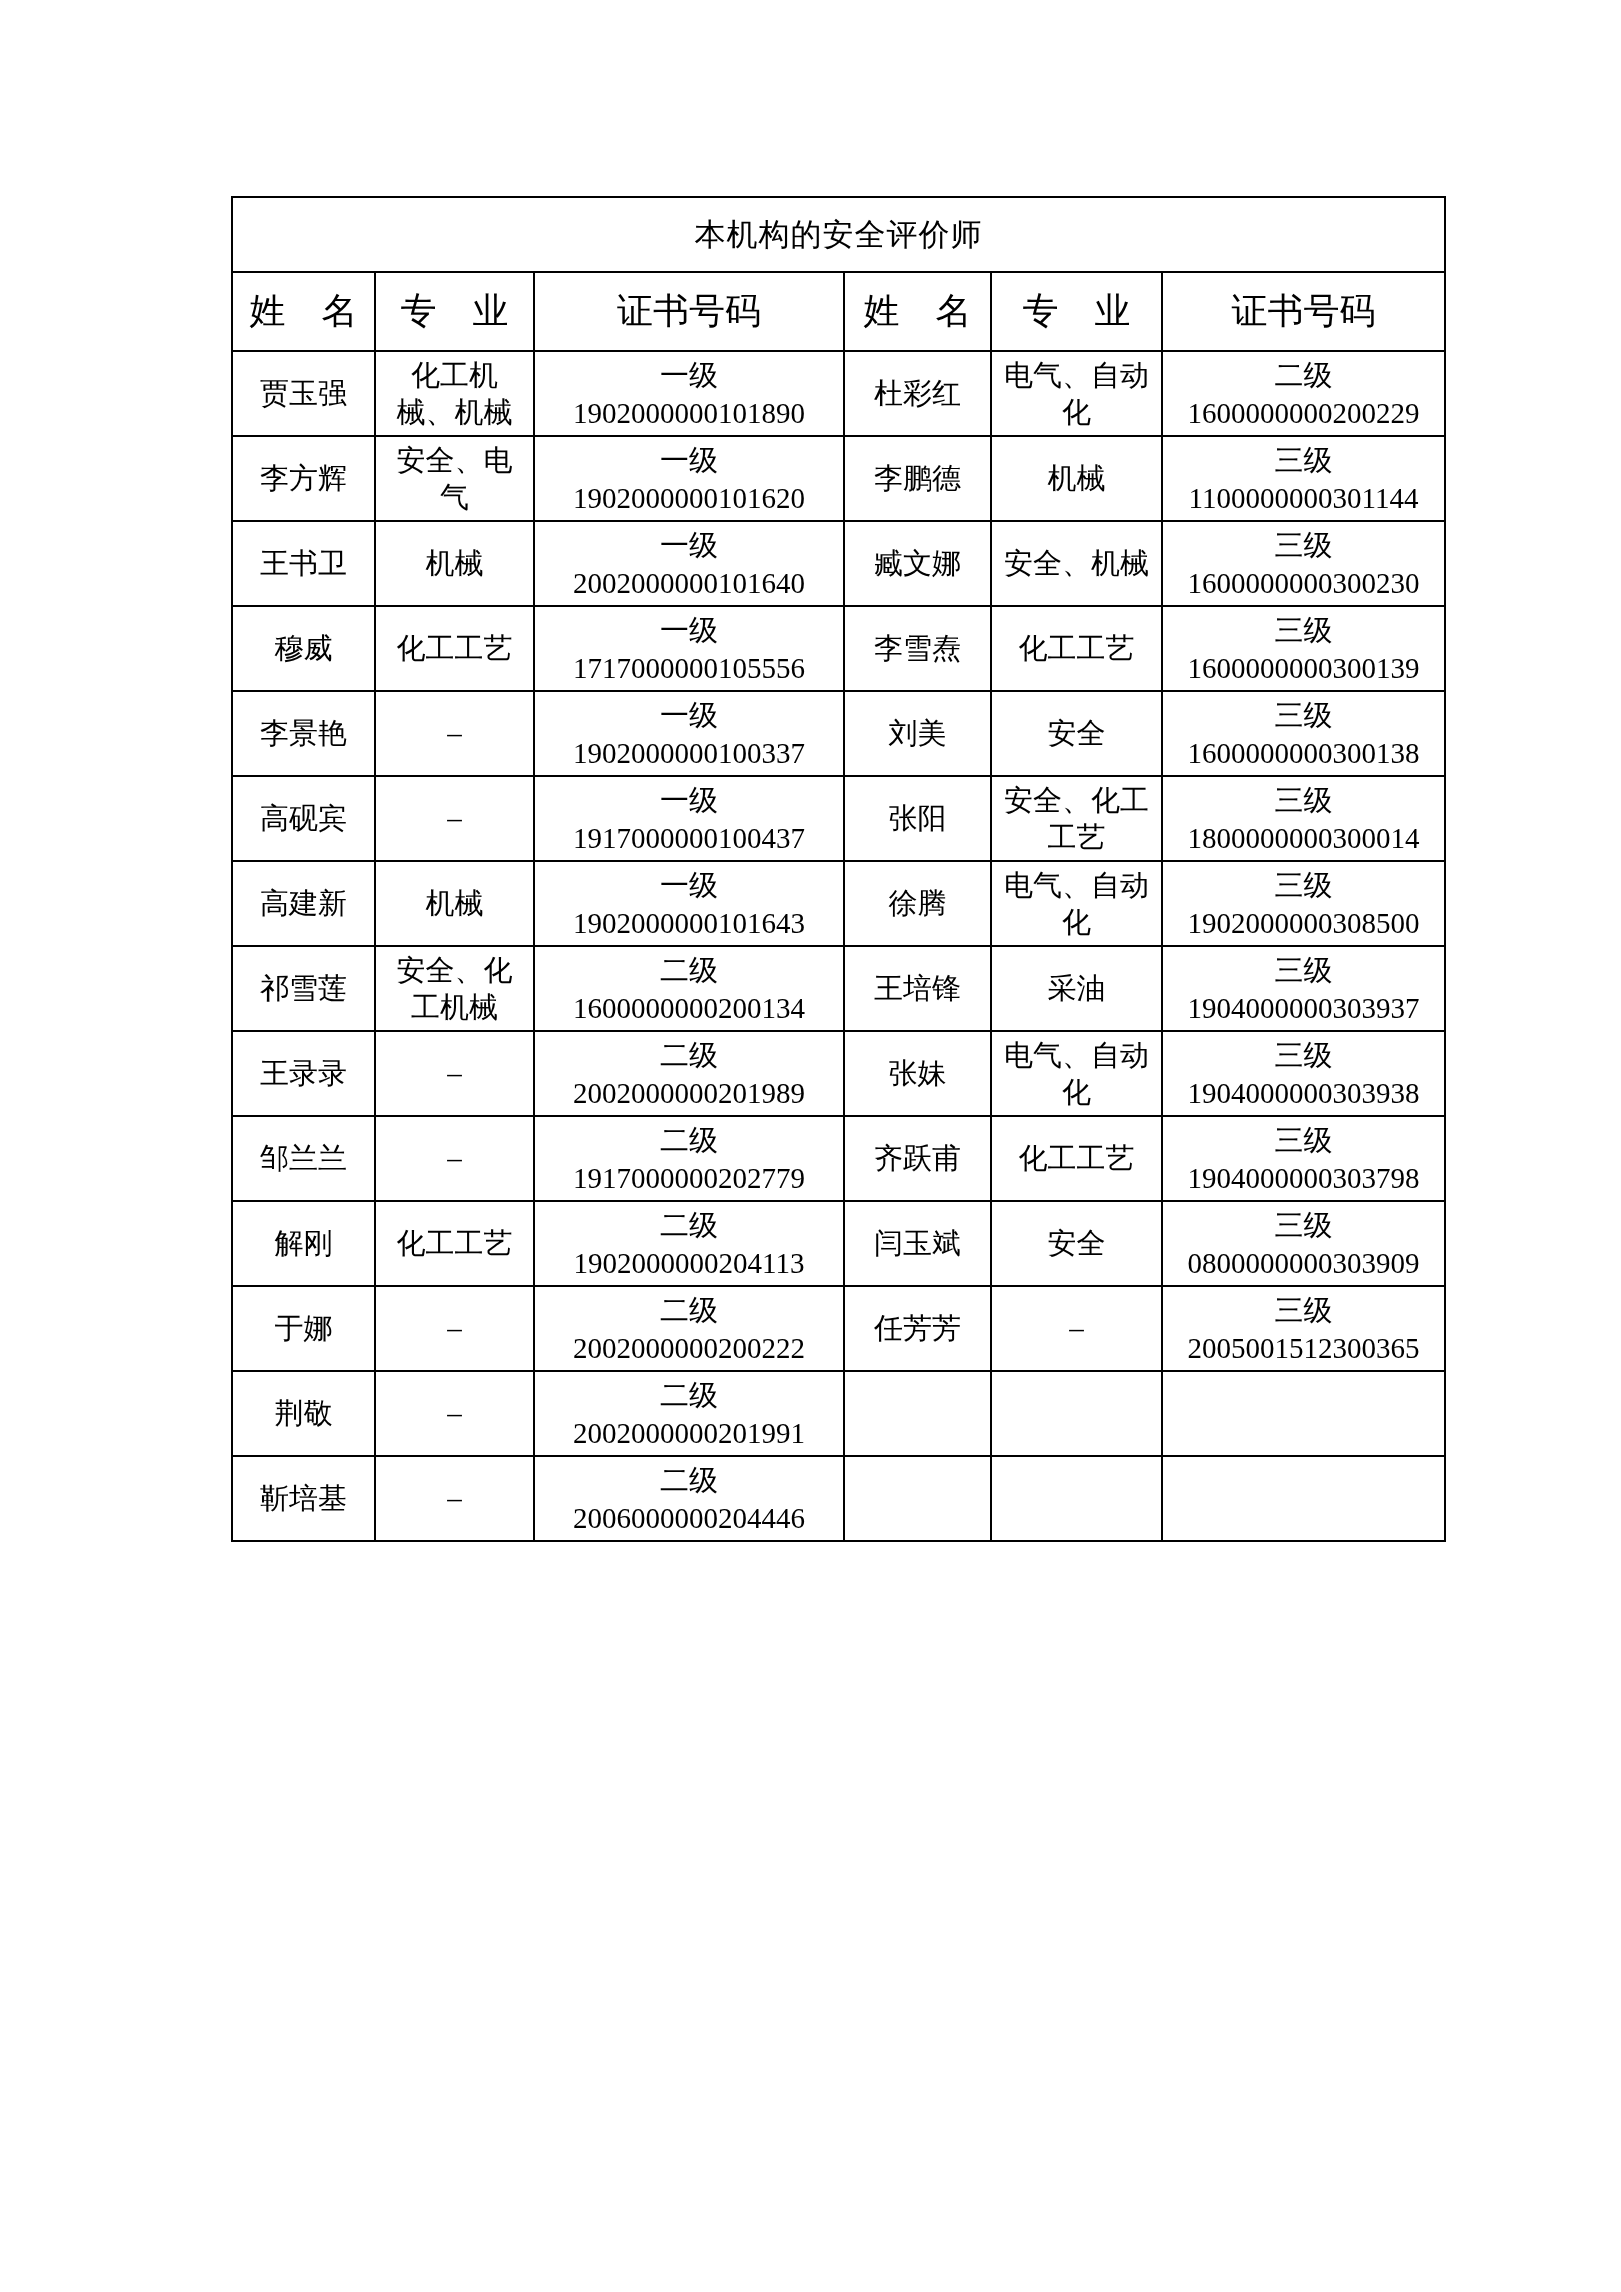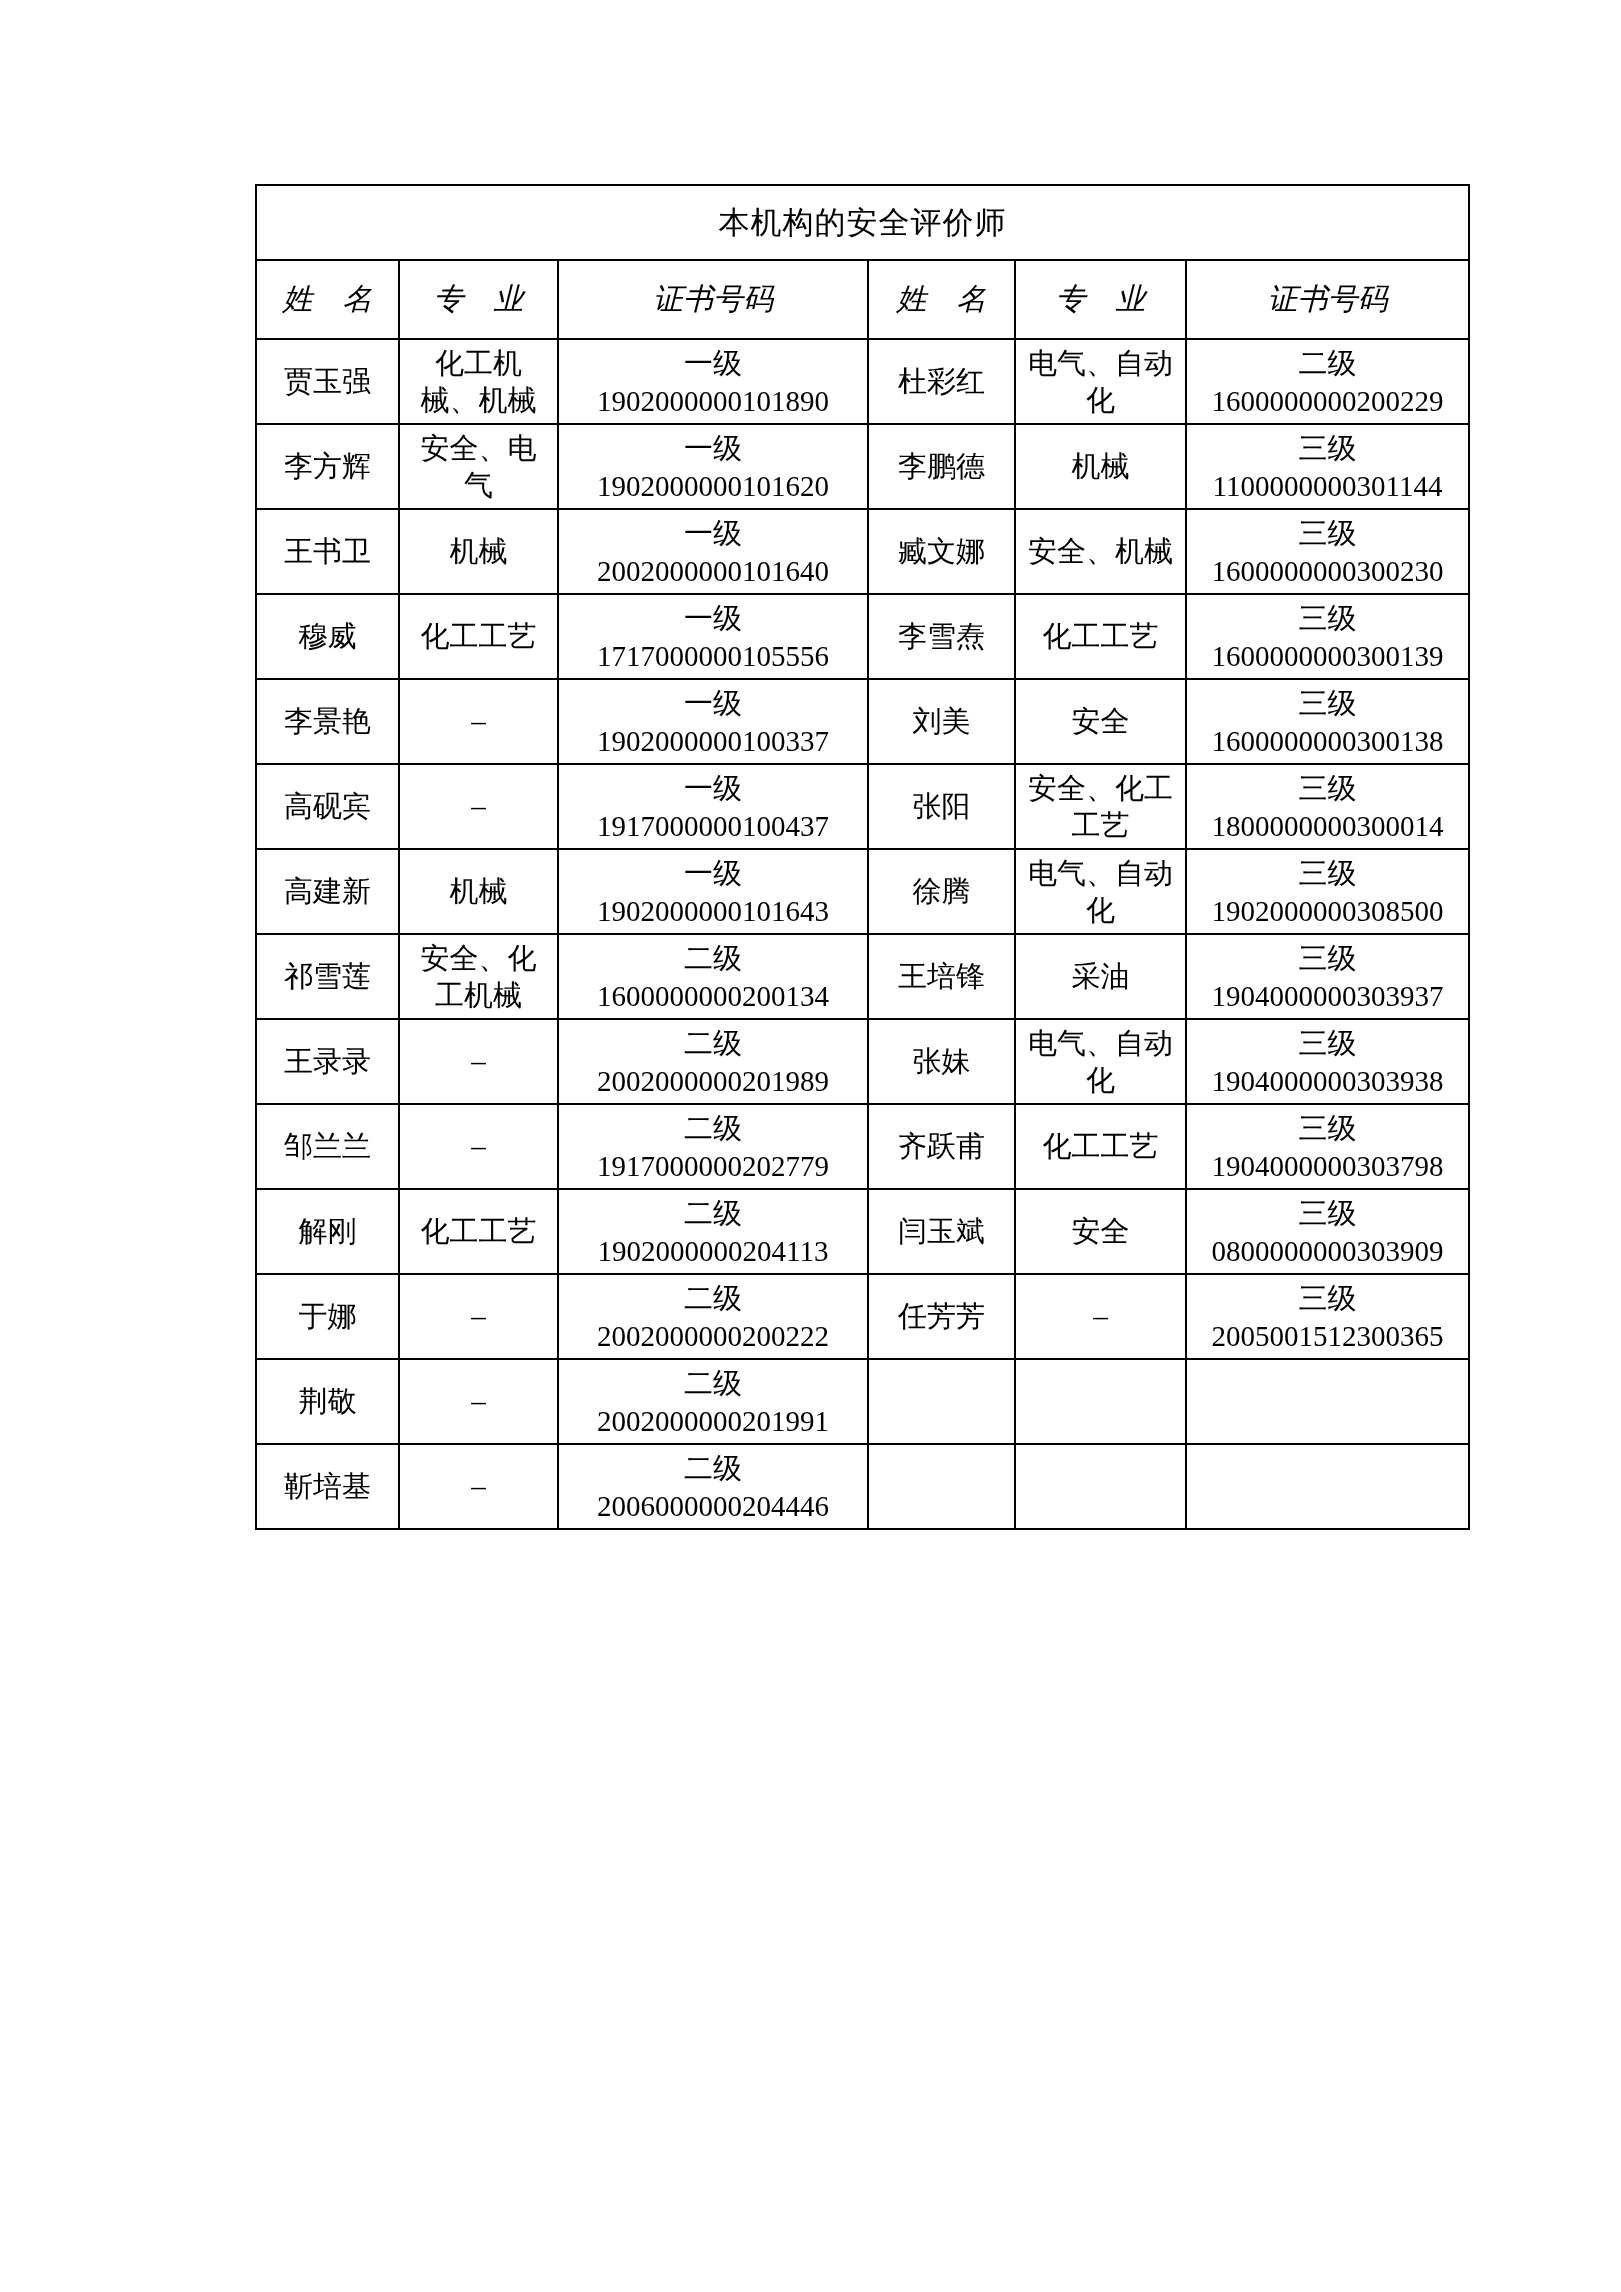--- a/index.html
+++ b/index.html
@@ -12,44 +12,42 @@
     width: 1621px;
     height: 2293px;
     background: #ffffff;
     color: #000000;
     font-family: "Liberation Serif", "DejaVu Serif", serif;
     overflow: hidden;
   }
   table.doc-table {
     position: absolute;
     left: 231px;
-    top: 184px;
+    top: 196px;
     width: 1212px;
     border-collapse: collapse;
     table-layout: fixed;
     border: 2.9px solid #000000;
-    margin-left: 24px;
   }
   .doc-table td, .doc-table th {
     border: 2px solid #000000;
     text-align: center;
     vertical-align: middle;
     font-weight: normal;
     padding: 0 2px;
     overflow: hidden;
   }
   .title-row td {
     height: 73px;
     font-size: 31px;
     letter-spacing: 1px;
   }
   .header-row th {
     height: 77px;
-    font-size: 30px;
-    font-style: italic;
+    font-size: 36px;
   }
   .data-row td {
     height: 83px;
     font-size: 29px;
   }
   .name-cell {
     font-size: 29px;
   }
   .major-cell {
     white-space: pre-line;

